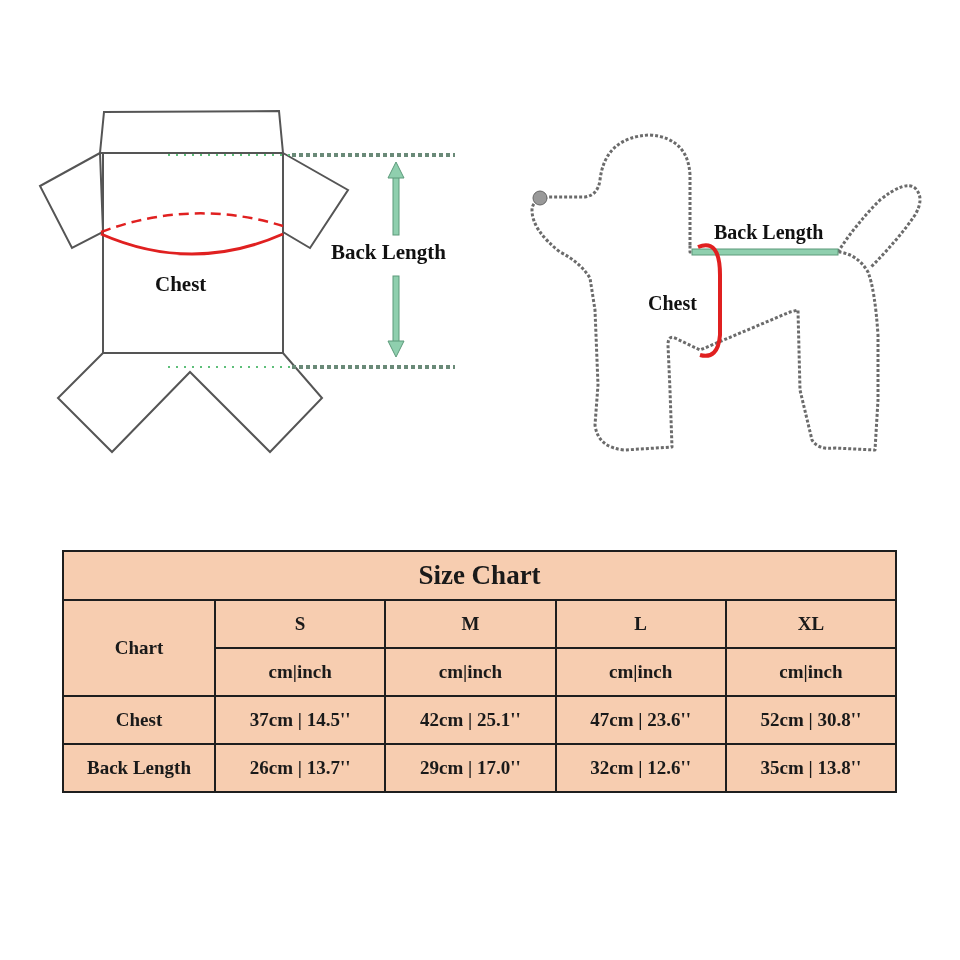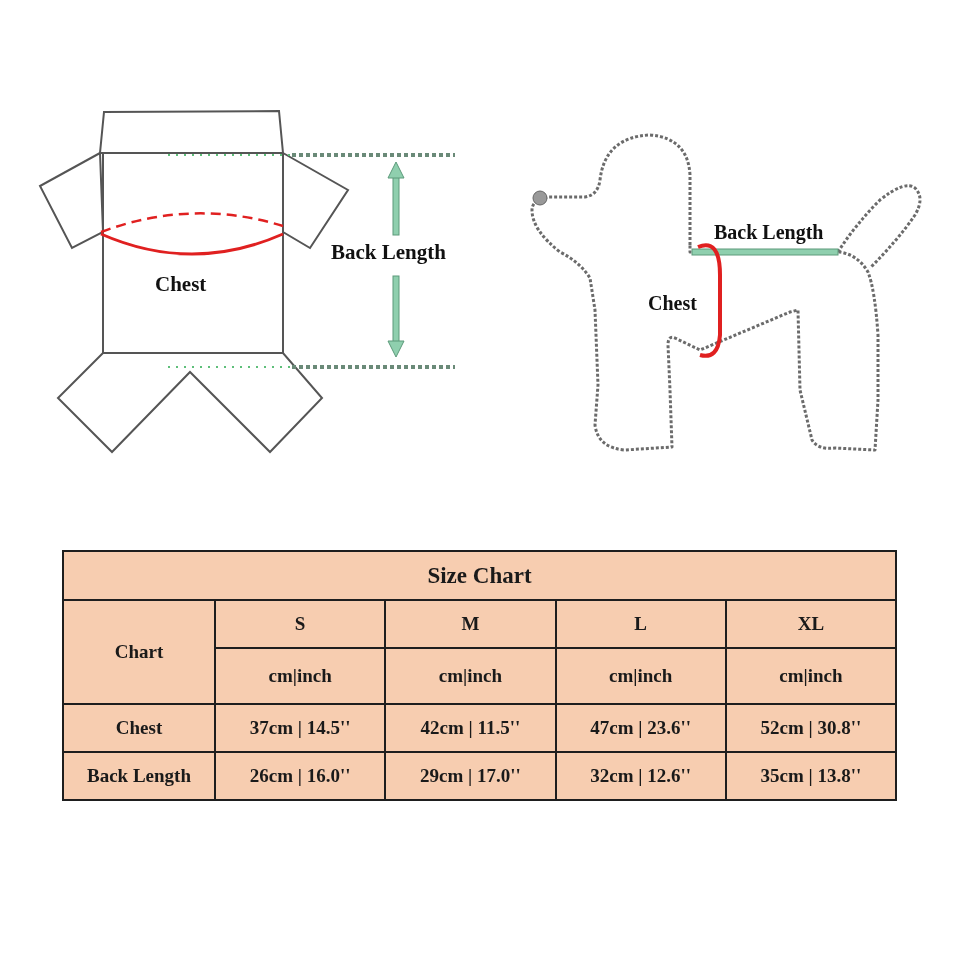--- a/index.html
+++ b/index.html
@@ -7,21 +7,21 @@
   .diagram { position:absolute; }
   .label { position:absolute; font-family:"Liberation Serif", serif; font-weight:bold; color:#111; white-space:nowrap; }
   table.size-chart {
     position:absolute; left:62px; top:550px; width:835px; height:239px;
     border-collapse:collapse; background:#f7cdb0;
     font-family:"Liberation Serif", serif; font-weight:bold; color:#1a1a1a;
   }
   table.size-chart td, table.size-chart th {
     border:2px solid #1e1e1e; text-align:center; font-size:19px; padding:0; font-weight:bold;
   }
-  table.size-chart .title-cell { font-size:23px; height:47px; }
+  table.size-chart .title-cell { font-size:27px; height:47px; }
 </style>
 </head>
 <body>
 
 <svg class="diagram" style="left:0;top:0" width="480" height="480" viewBox="0 0 480 480">
   <g fill="#fff" stroke="#555" stroke-width="2" stroke-linejoin="miter">
 
     <polygon points="104,112 279,111 283,153 100,153"></polygon>
 
     <polygon points="100,153 40,186 72,248 103,232"></polygon>
@@ -69,34 +69,34 @@
       <tr>
     <td class="title-cell" colspan="5">Size Chart</td>
   </tr>
   <tr style="height:48px">
     <td rowspan="2" style="width:150px">Chart</td>
     <td>S</td>
     <td>M</td>
     <td>L</td>
     <td>XL</td>
   </tr>
-  <tr style="height:56px">
+  <tr style="height:48px">
     <td>cm|inch</td>
     <td>cm|inch</td>
     <td>cm|inch</td>
     <td>cm|inch</td>
   </tr>
   <tr style="height:48px">
     <td>Chest</td>
     <td>37cm | 14.5''</td>
-    <td>42cm | 11.5''</td>
+    <td>42cm | 25.1''</td>
     <td>47cm | 23.6''</td>
     <td>52cm | 30.8''</td>
   </tr>
   <tr style="height:48px">
     <td>Back Length</td>
-    <td>26cm | 16.0''</td>
+    <td>26cm | 13.7''</td>
     <td>29cm | 17.0''</td>
     <td>32cm | 12.6''</td>
     <td>35cm | 13.8''</td>
   </tr>
 </tbody>
   </table>
 
 </body></html>

